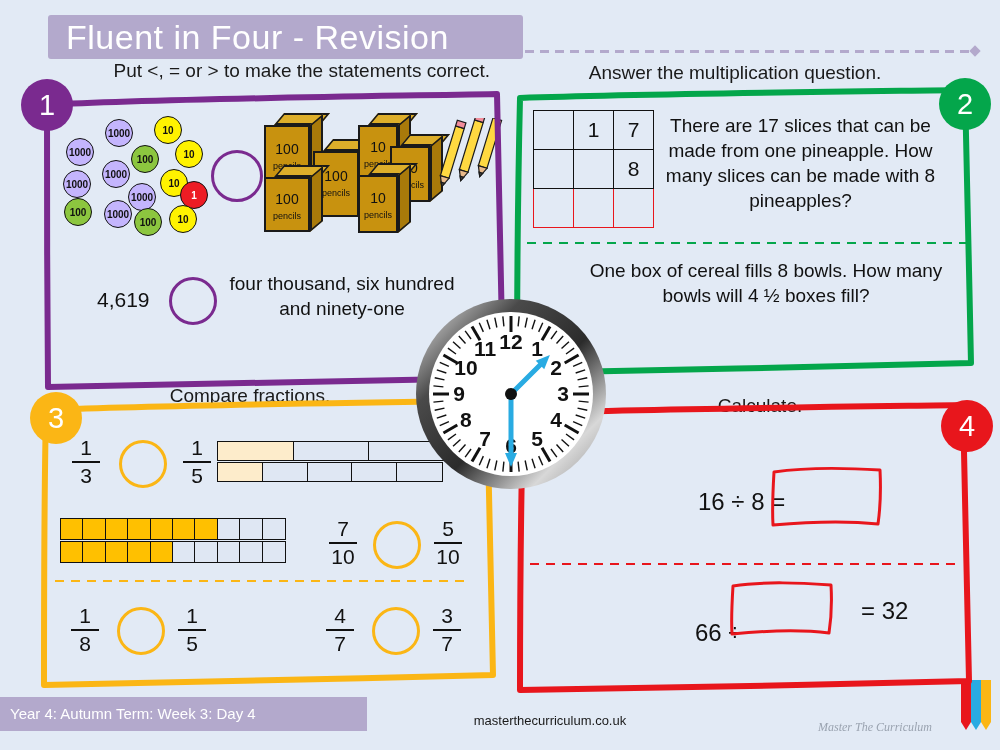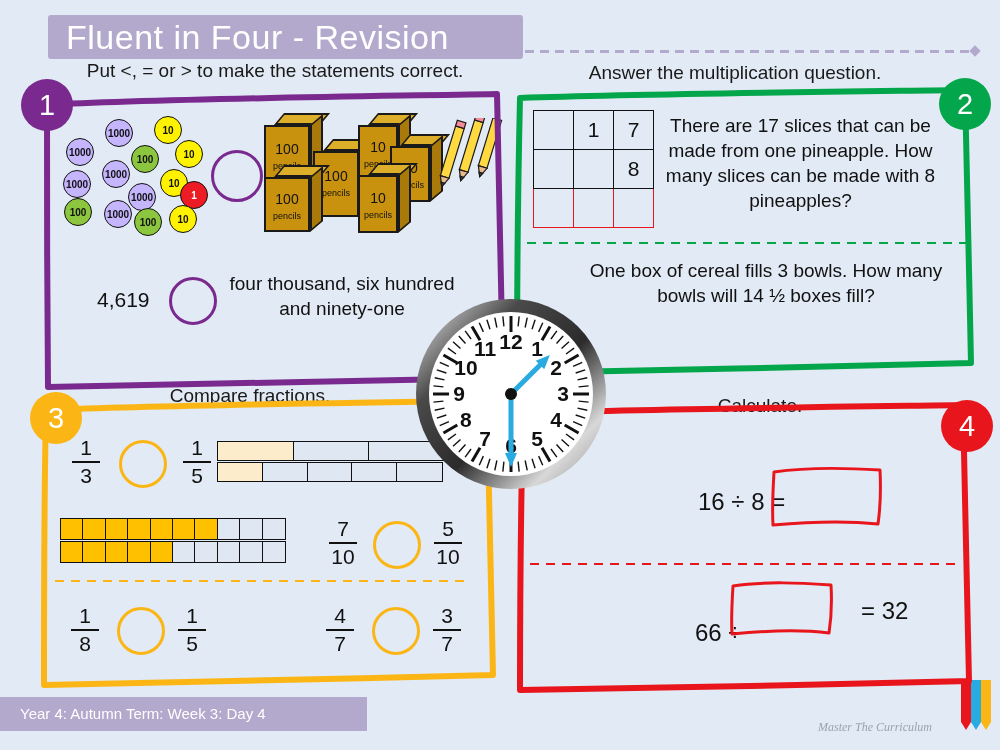--- a/index.html
+++ b/index.html
@@ -30,21 +30,21 @@
     position:absolute;left:971px;top:47px;width:8px;height:8px;
     background:#b3a9cc;transform:rotate(45deg);
   }
 
   
   .qhead{
     position:absolute;text-align:center;color:#1a1a1a;
     font-size:19px;font-family:"Liberation Sans", sans-serif;
     white-space:nowrap;
   }
-  #q1-head{left:60px;top:60px;width:430px;}
+  #q1-head{left:60px;top:60px;width:430px;text-align:right;}
   #q2-head{left:520px;top:62px;width:430px;}
   #q3-head{left:60px;top:385px;width:380px;}
   #q4-head{left:560px;top:395px;width:400px;}
 
   
   .badge{
     position:absolute;width:52px;height:52px;border-radius:50%;
     color:#fff;font-size:29px;line-height:52px;text-align:center;
     font-family:"Liberation Sans", sans-serif;font-weight:300;
     z-index:6;
@@ -154,21 +154,21 @@
     position:absolute;left:414px;top:297px;width:194px;height:194px;
     z-index:8;
   }
 
   
   #footer-banner{
     position:absolute;left:0px;top:697px;width:367px;height:34px;
     background:#b3a9cc;
   }
   #footer-text{
-    position:absolute;left:20px;top:697px;width:350px;height:34px;
+    position:absolute;left:10px;top:697px;width:350px;height:34px;
     color:#fff;font-size:15px;line-height:34px;
     font-family:"Liberation Sans", sans-serif;white-space:nowrap;
   }
   #site-url{
     position:absolute;left:400px;top:713px;width:300px;
     text-align:center;color:#1a1a1a;font-size:13px;
     font-family:"Liberation Sans", sans-serif;
   }
   #brand-text{
     position:absolute;left:800px;top:720px;width:150px;
@@ -324,21 +324,21 @@
             <td></td>
           </tr>
         </tbody>
       </table>
   </div>
 
   <div class="q2text" id="q2-wp1" style="left:648px;top:113px;width:305px;">There are 17 slices that can be made from one pineapple. How many slices can be made with 8 pineapples?</div>
 
   <div id="q2-divider"></div>
 
-  <div class="q2text" id="q2-wp2" style="left:570px;top:258px;width:392px;">One box of cereal fills 3 bowls. How many bowls will 14 ½ boxes fill?</div>
+  <div class="q2text" id="q2-wp2" style="left:570px;top:258px;width:392px;">One box of cereal fills 8 bowls. How many bowls will 4 ½ boxes fill?</div>
 
   <div class="frac" style="left:66px;top:437px;">
     <span class="n">1</span>
     <span class="bar"></span>
     <span class="d">3</span>
   </div>
   <div class="ans-circle" style="left:119px;top:440px;width:48px;height:48px;border:3px solid #fbb615;"></div>
   <div class="frac" style="left:177px;top:437px;">
     <span class="n">1</span>
     <span class="bar"></span>
@@ -523,20 +523,21 @@
       </g>
     <line id="hour-hand" x1="97" y1="97" x2="97" y2="52" stroke="#29abe2" stroke-width="5" stroke-linecap="round" marker-end="" transform="rotate(45 97 97)"></line>
     <polygon id="hour-arrow" points="97,42 91,56 103,56" fill="#29abe2" transform="rotate(45 97 97)"></polygon>
     <line id="minute-hand" x1="97" y1="97" x2="97" y2="160" stroke="#29abe2" stroke-width="5" stroke-linecap="round" transform="rotate(0 97 97)"></line>
     <polygon id="minute-arrow" points="97,170 91,156 103,156" fill="#29abe2" transform="rotate(0 97 97)"></polygon>
     <circle cx="97" cy="97" r="6" fill="#111"></circle>
   </svg>
 
   <div id="footer-banner"></div>
   <div id="footer-text">Year 4: Autumn Term: Week 3: Day 4</div>
+  <div id="site-url">masterthecurriculum.co.uk</div>
   <div id="brand-text">Master The Curriculum</div>
   <svg id="brand-mark" viewBox="0 0 40 55">
     <polygon points="6,0 16,0 16,42 11,50 6,42" fill="#e8161c"></polygon>
     <polygon points="16,0 26,0 26,42 21,50 16,42" fill="#29abe2"></polygon>
     <polygon points="26,0 36,0 36,42 31,50 26,42" fill="#fbb615"></polygon>
   </svg>
 
 </div>
 
 </body></html>

